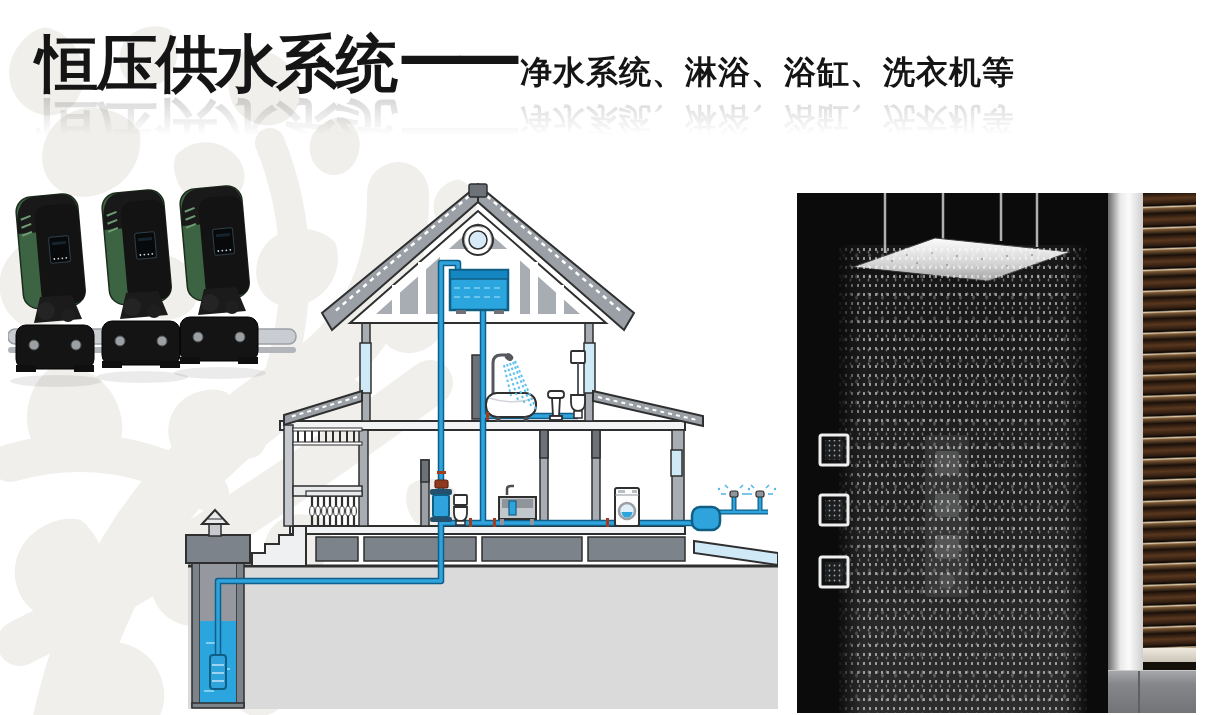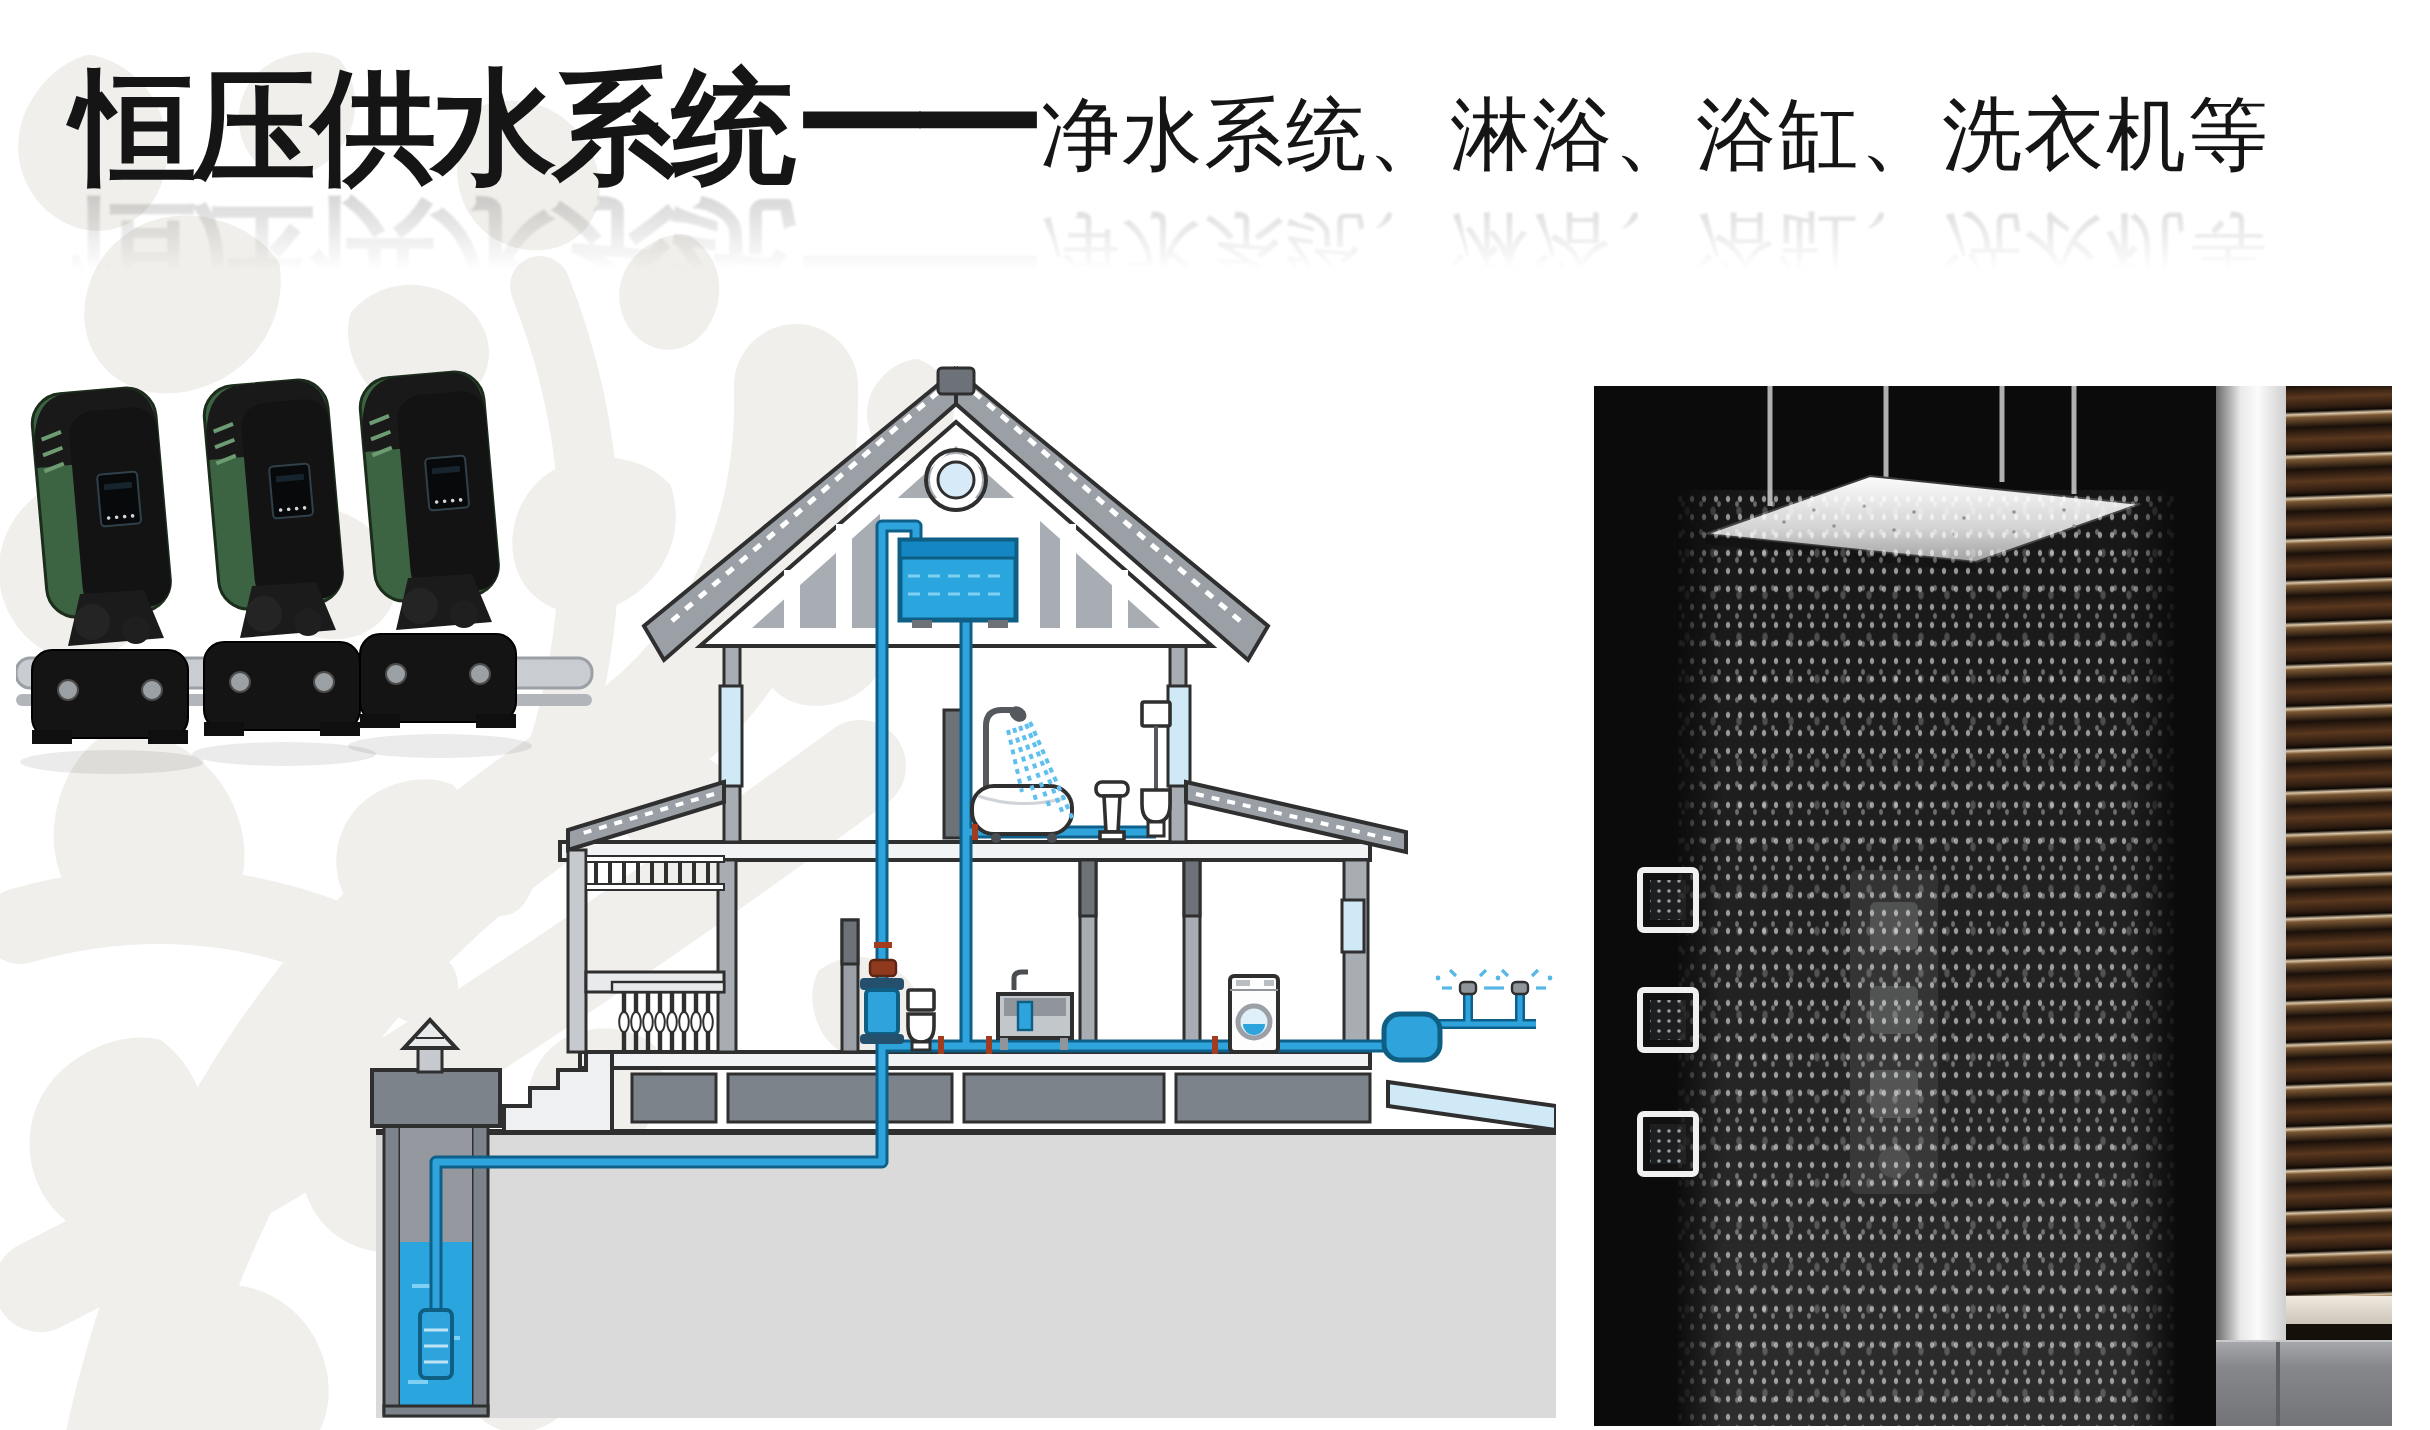--- a/index.html
+++ b/index.html
@@ -4,21 +4,21 @@
 <style>
   html,body{margin:0;padding:0;background:#fff;}
   .slide{position:relative;width:1215px;height:715px;background:#ffffff;overflow:hidden;
          font-family:"DejaVu Sans","Liberation Sans",sans-serif;margin-top:23px;}
   .bg-pattern{position:absolute;left:0;top:0;width:1215px;height:715px;}
   
   .title-wrap{position:absolute;left:36px;top:0;z-index:5;}
   .title-line{display:flex;align-items:flex-end;white-space:nowrap;color:#151515;}
   .t-main{font-size:62px;font-weight:900;line-height:1.26;letter-spacing:-2px;}
   .t-dash{font-size:66px;font-weight:900;line-height:1;letter-spacing:-8px;padding:0 6px 14px 2px;}
-  .t-sub{font-size:40px;font-weight:400;line-height:1;padding-bottom:15px;letter-spacing:1px;}
+  .t-sub{font-size:32px;font-weight:700;line-height:1;padding-bottom:15px;letter-spacing:1px;}
   .title-reflection{transform:scaleY(-1);opacity:.22;filter:blur(.6px);margin-top:-14px;
      -webkit-mask-image:linear-gradient(180deg,rgba(0,0,0,0) 42%,rgba(0,0,0,.95) 100%);
      mask-image:linear-gradient(180deg,rgba(0,0,0,0) 42%,rgba(0,0,0,.95) 100%);}
   
   .pumps-fig{position:absolute;left:8px;top:148px;z-index:2;}
   .house-fig{position:absolute;left:182px;top:160px;z-index:2;}
   
   .shower{position:absolute;left:797px;top:170px;width:399px;height:520px;background:#0b0b0b;overflow:hidden;z-index:2;}
   .sh-wall{position:absolute;left:311px;top:0;width:35px;height:477px;
       background:linear-gradient(90deg,#6a6a6a 0%,#e9e9e9 35%,#fbfbfb 60%,#cfcfcf 100%);}

